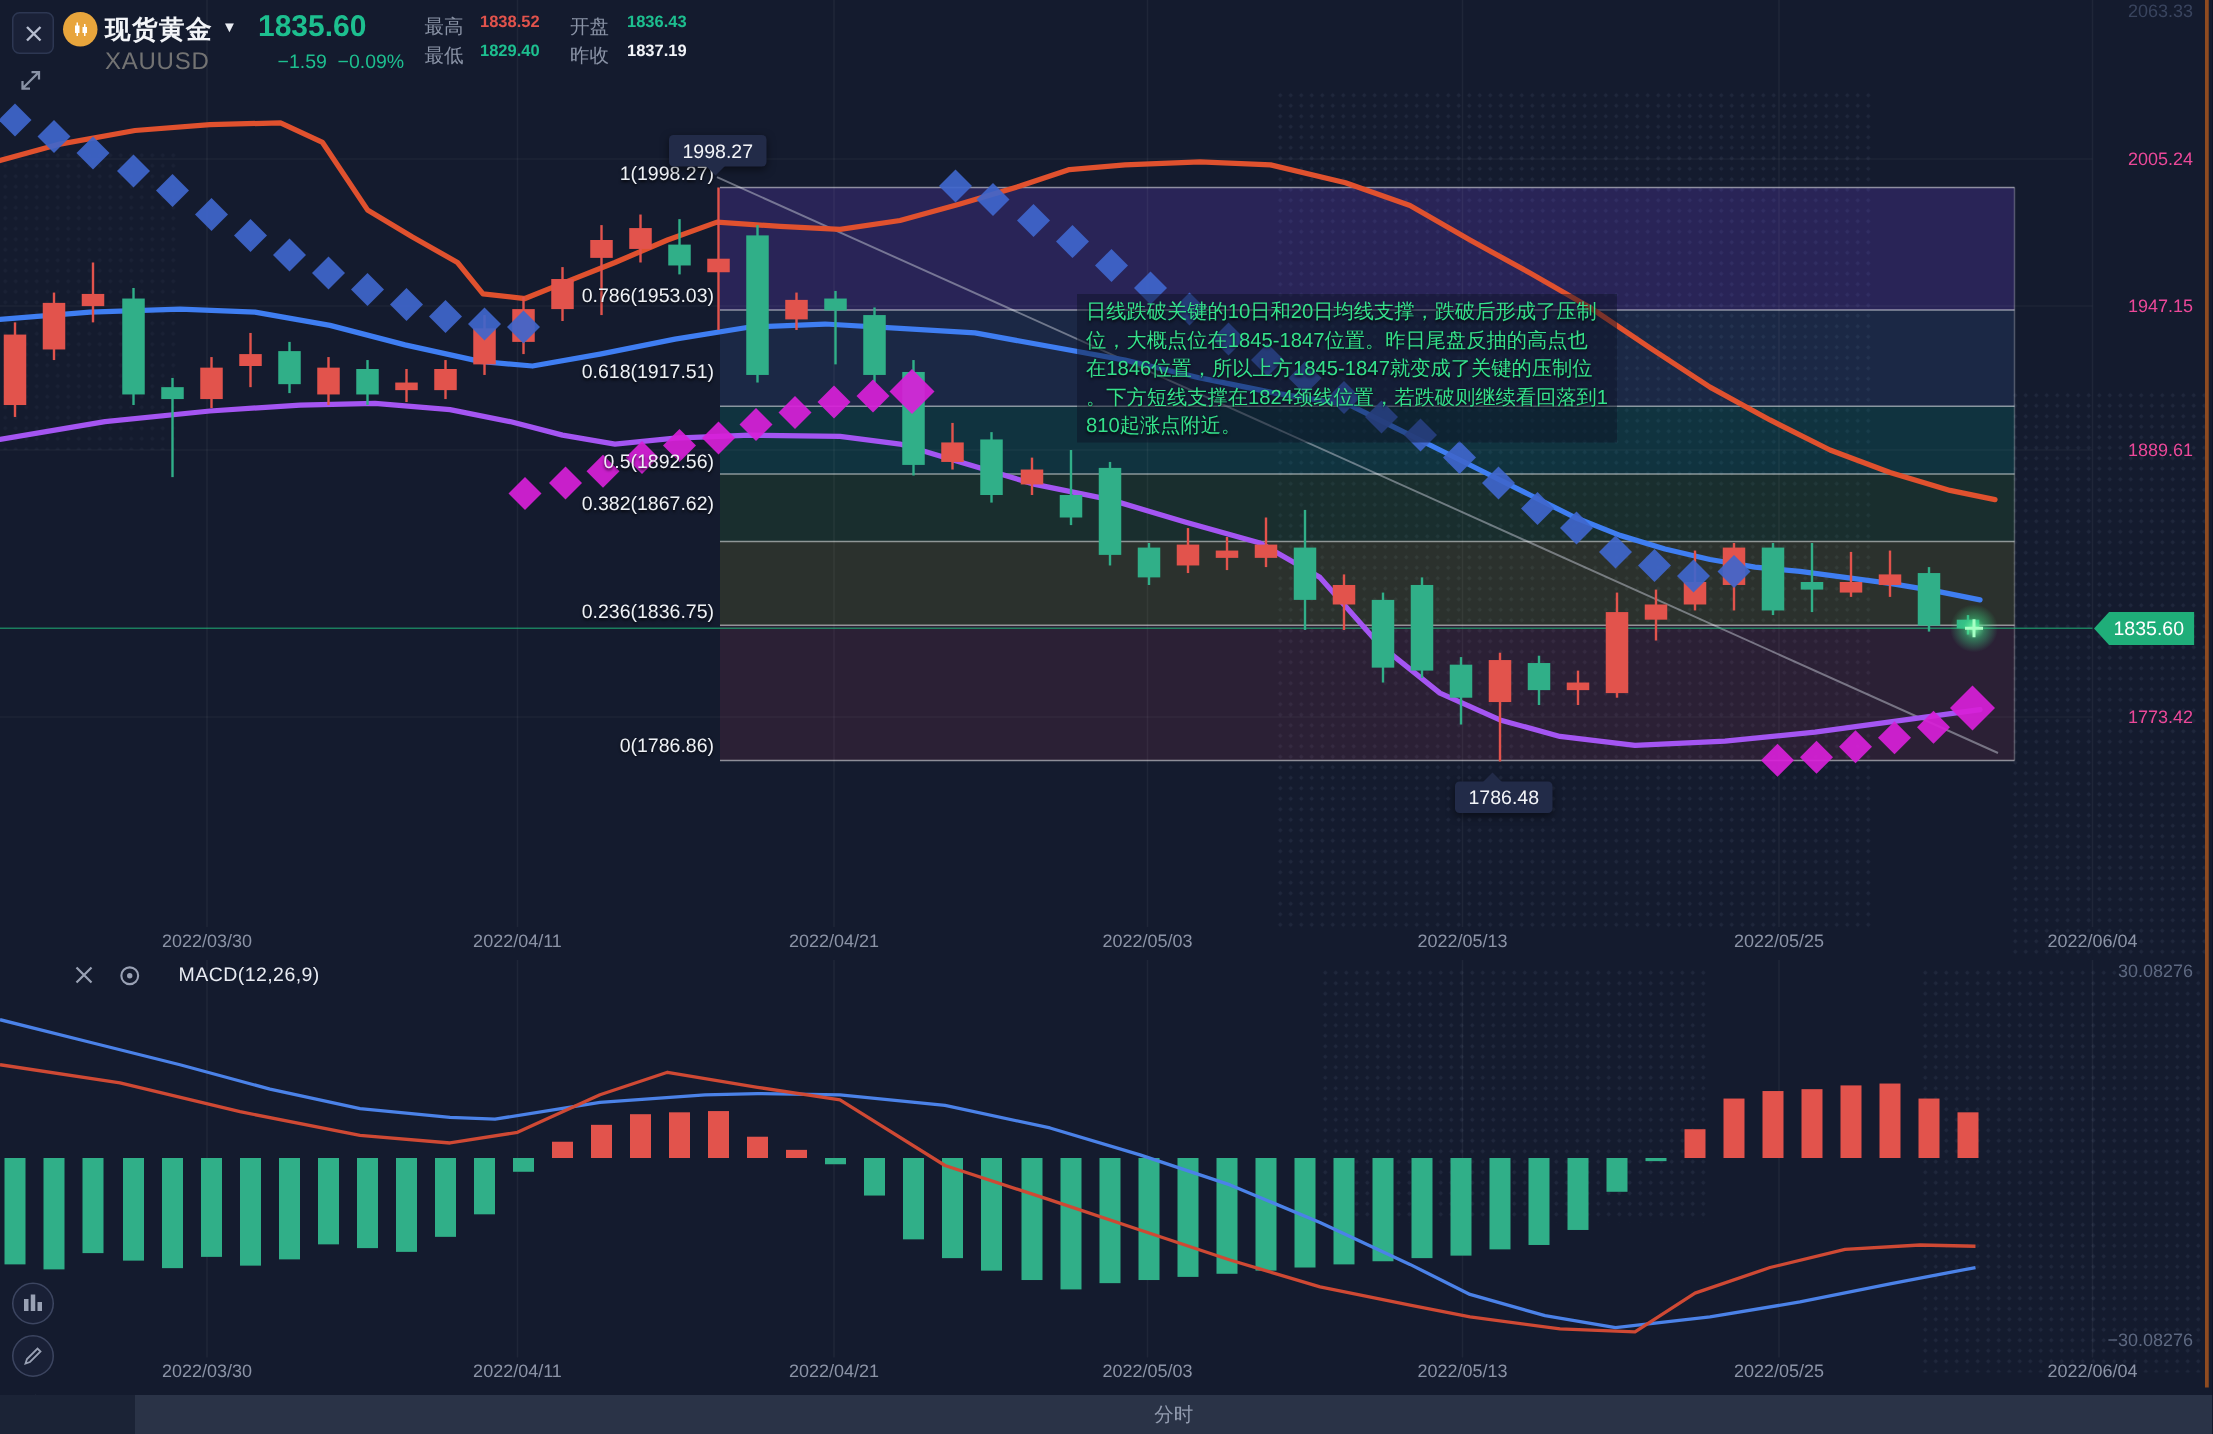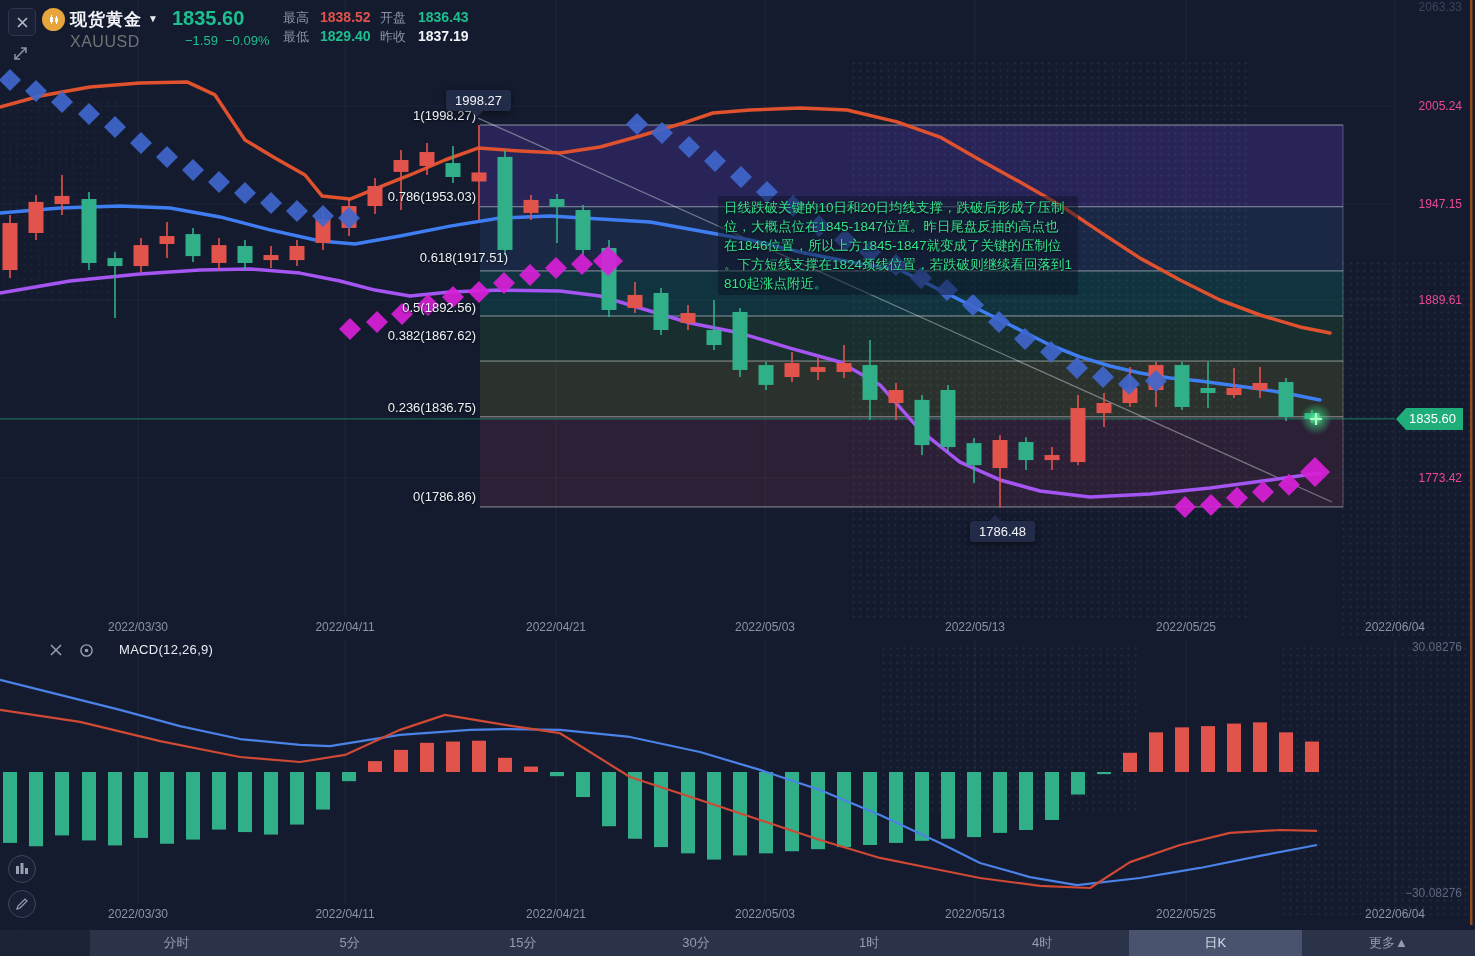--- a/index.html
+++ b/index.html
@@ -11,42 +11,42 @@
   svg#chart-svg{position:absolute;left:0;top:0;pointer-events:none;}
   
   .icon-box{position:absolute;width:26px;height:26px;border-radius:5px;background:#1a2137;border:1px solid #2d3752;
             display:flex;align-items:center;justify-content:center;}
   .coin{position:absolute;width:23px;height:23px;border-radius:50%;background:#e8a53c;display:flex;align-items:center;justify-content:center;}
   .sym-name{font-size:17px;font-weight:bold;color:#f2f4f8;letter-spacing:1px;}
   .sym-code{font-size:16px;color:#737373;letter-spacing:.5px;}
   .price-big{font-size:20px;font-weight:bold;}
   .chg{font-size:13px;}
   .stat-lb{font-size:13px;color:#8a93a6;}
-  .stat-v{font-size:14px;font-weight:bold;}
+  .stat-v{font-size:11px;font-weight:bold;}
   
   .fib-lb{position:absolute;left:0;width:476px;text-align:right;font-size:13px;color:#eef1f6;text-shadow:0 1px 2px rgba(0,0,0,.8);}
   .yax{position:absolute;left:1398px;width:64px;text-align:right;font-size:12px;color:#ec4899;}
   .badge{position:absolute;left:1396px;top:408px;width:67px;height:22px;background:#1fae79;color:#fff;
          font-size:13px;line-height:22px;text-align:center;padding-left:6px;box-sizing:border-box;
          clip-path:polygon(0 50%,15% 0,100% 0,100% 100%,15% 100%);}
   .date{position:absolute;transform:translateX(-50%);font-size:12px;color:#8b93a6;white-space:nowrap;}
   .tooltip{position:absolute;background:#222b48;color:#f2f4f8;font-size:13px;border-radius:3px;
            padding:3px 9px;box-shadow:0 2px 6px rgba(0,0,0,.5);white-space:nowrap;}
   .tooltip .tri{position:absolute;width:0;height:0;border-left:7px solid transparent;border-right:7px solid transparent;}
   .tri-down{border-top:7px solid #222b48;bottom:-6px;left:24px;}
   .tri-up{border-bottom:7px solid #222b48;top:-6px;left:18px;}
   
   .anno{position:absolute;left:694px;top:196px;background:rgba(12,19,38,0.48);padding:2px 6px;margin-left:24px;}
   .anno div{font-size:13.5px;line-height:19px;color:#35e28c;text-shadow:0 1px 2px rgba(0,0,0,.85);white-space:nowrap;}
   
   .macd-title{position:absolute;left:119px;top:642px;font-size:13px;color:#e8ebf2;letter-spacing:.3px;}
   .macd-ax{position:absolute;left:1330px;width:132px;text-align:right;font-size:12px;color:#5d6880;}
   
   .tabbar{position:absolute;left:0;top:930px;width:1475px;height:26px;background:#1b2336;}
-  .tabbar .tabs{position:absolute;left:90px;right:0;top:0;bottom:0;background:#2a3347;display:flex;}
+  .tabbar .tabs{position:absolute;left:90px;right:0;top:0;bottom:0;background:#2a3347;display:flex;flex-direction:column;}
   .tab{flex:1;text-align:center;font-size:13px;line-height:26px;color:#949db1;cursor:pointer;}
   .tab.active{background:#49536e;color:#d6dce8;}
   .cir-btn{position:absolute;width:26px;height:26px;border-radius:50%;background:rgba(26,33,55,.9);
            border:1px solid #3c4560;display:flex;align-items:center;justify-content:center;}
   .faint-topright{position:absolute;left:1398px;top:0px;width:64px;text-align:right;font-size:12px;color:#39445e;}
 </style>
 </head>
 <body>
 
 <div id="app">
@@ -366,21 +366,21 @@
   <span class="abs stat-v" style="left:320px;top:9px;color:#e2534c;">1838.52</span>
   <span class="abs stat-lb" style="left:283px;top:28px;">最低</span>
   <span class="abs stat-v" style="left:320px;top:28px;color:#1dbf8f;">1829.40</span>
   <span class="abs stat-lb" style="left:380px;top:9px;">开盘</span>
   <span class="abs stat-v" style="left:418px;top:9px;color:#1dbf8f;">1836.43</span>
   <span class="abs stat-lb" style="left:380px;top:28px;">昨收</span>
   <span class="abs stat-v" style="left:418px;top:28px;color:#f2f4f8;">1837.19</span>
 
   <span class="fib-lb" style="top:108px;">1(1998.27)</span>
   <span class="fib-lb" style="top:189px;">0.786(1953.03)</span>
-  <span class="fib-lb" style="top:250px;margin-left:32px;">0.618(1917.51)</span>
+  <span class="fib-lb" style="top:240px;">0.618(1917.51)</span>
   <span class="fib-lb" style="top:300px;">0.5(1892.56)</span>
   <span class="fib-lb" style="top:328px;">0.382(1867.62)</span>
   <span class="fib-lb" style="top:400px;">0.236(1836.75)</span>
   <span class="fib-lb" style="top:489px;">0(1786.86)</span>
 
   <div class="tooltip" style="left:446px;top:90px;">
     <span>1998.27</span><span class="tri tri-down"></span>
   </div>
   <div class="tooltip" style="left:970px;top:521px;">
     <span>1786.48</span><span class="tri tri-up"></span>

